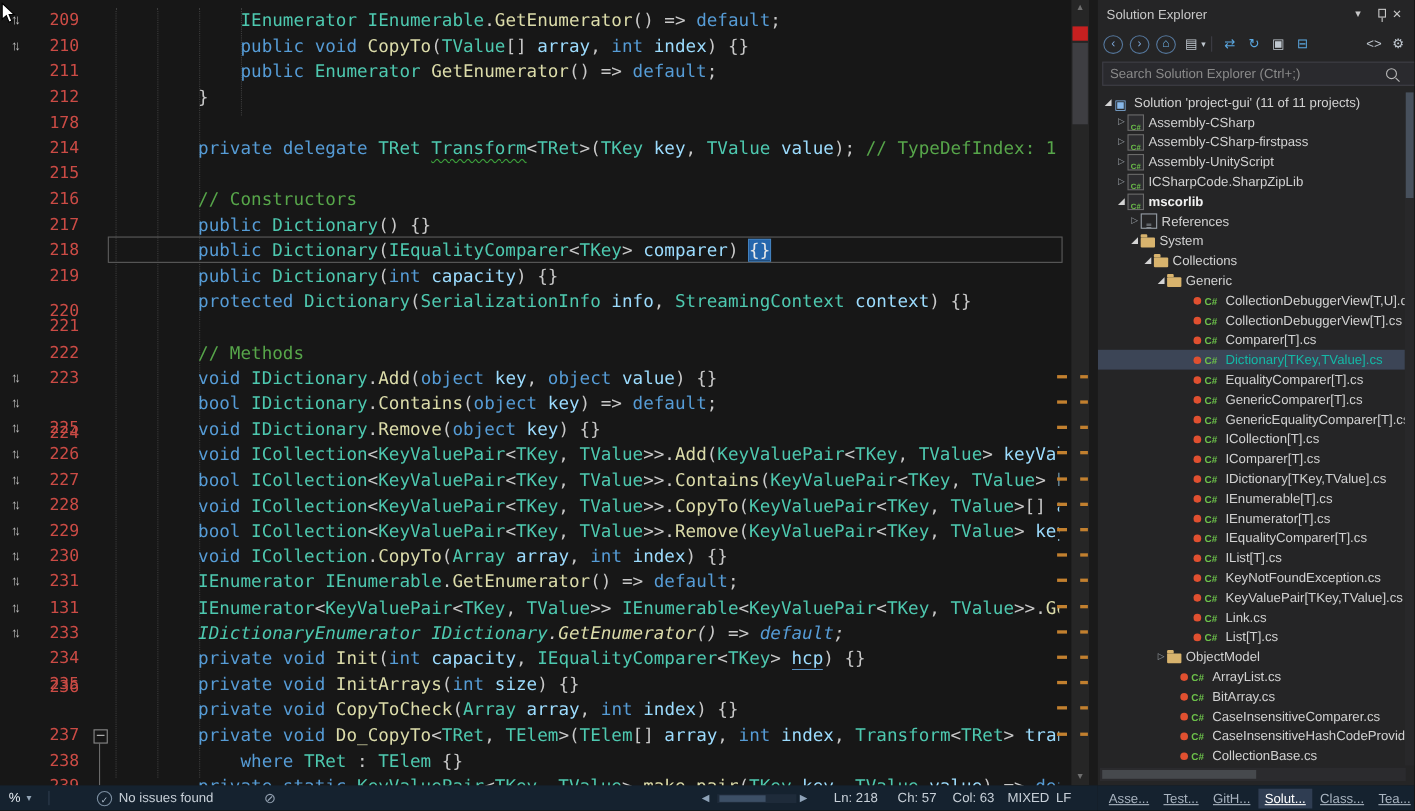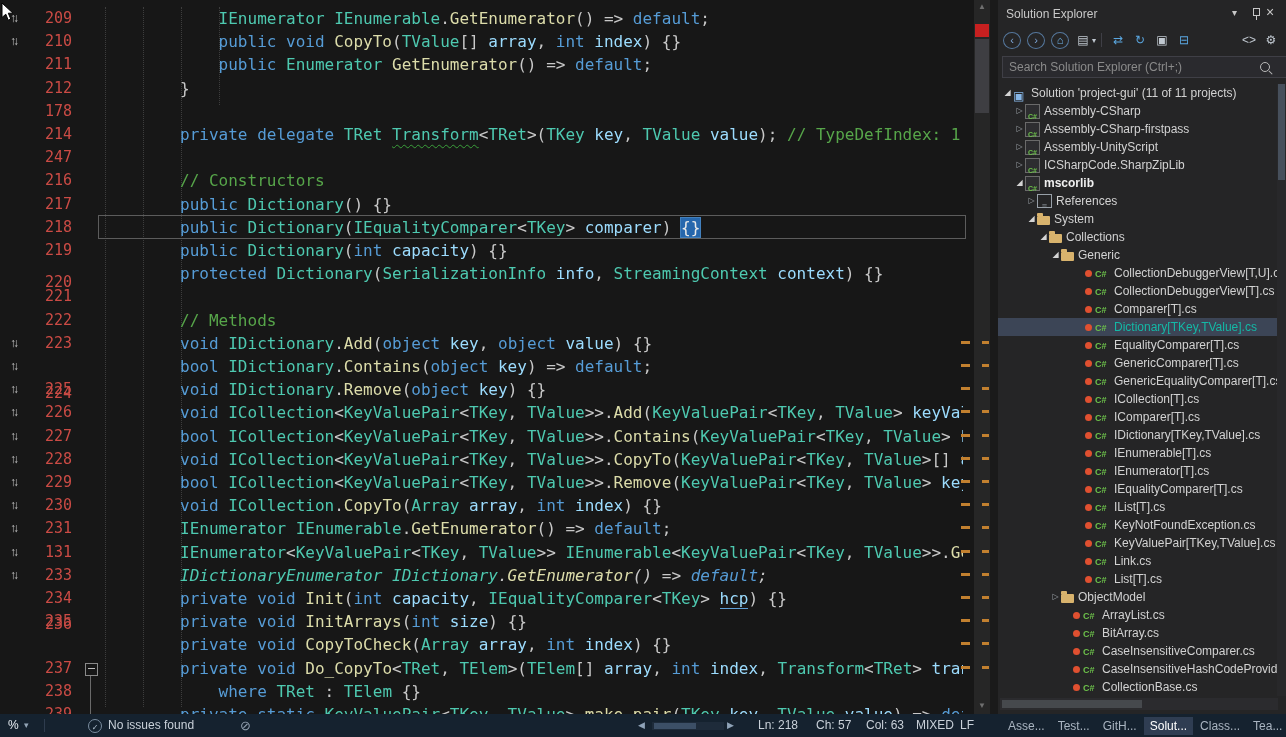--- a/index.html
+++ b/index.html
@@ -116,21 +116,21 @@
   .navl{left:638px;color:#8fa3b8;font-size:9px;}
   .navl::before{content:"◀";}
   .navr{left:727px;color:#8fa3b8;font-size:9px;}
   .navr::before{content:"▶";}
   .navtrack{left:652px;top:8px;width:72px;height:8px;background:#1e2b3a;}
   .navthumb{position:absolute;left:2px;top:1px;width:42px;height:6px;background:#3c4f66;}
   .pos-ln{left:758px}.pos-ch{left:816px}.pos-col{left:866px}.pos-enc{left:916px}.pos-eol{left:960px}
 
   .tabs{position:absolute;left:998px;top:714px;width:288px;height:23px;background:#15222f;
         display:flex;align-items:center;padding-left:4px;box-sizing:border-box;}
-  .ptab{font-size:12px;color:#a9b4c0;padding:2px 6px;margin-right:1px;white-space:nowrap;}
+  .ptab{font-size:12px;color:#a9b4c0;padding:2px 6px;margin-right:1px;white-space:nowrap;text-decoration:underline;}
   .ptab.active{background:#2f3d52;color:#ffffff;}
 </style>
 </head>
 <body>
 
 <div class="app">
 
   <div class="editor">
     <div class="iguide" style="left:105px"></div>
     <div class="iguide" style="left:143px"></div>
@@ -154,21 +154,21 @@
         <div class="gl" style="top: 540.6px;"><span>↑</span><span class="gd">↓</span></div>
         <div class="gl" style="top: 563.8px;"><span>↑</span><span class="gd">↓</span></div>
       </div>
     <div class="gutter">
         <div class="ln" style="top: 7px;">209</div>
         <div class="ln" style="top: 30.2px;">210</div>
         <div class="ln" style="top: 53.4px;">211</div>
         <div class="ln" style="top: 76.6px;">212</div>
         <div class="ln" style="top: 99.8px;">178</div>
         <div class="ln" style="top: 123px;">214</div>
-        <div class="ln" style="top: 146.2px;">247</div>
+        <div class="ln" style="top: 146.2px;">215</div>
         <div class="ln" style="top: 169.4px;">216</div>
         <div class="ln" style="top: 192.6px;">217</div>
         <div class="ln" style="top: 215.8px;">218</div>
         <div class="ln" style="top: 239px;">219</div>
         <div class="ln" style="top: 271px;">220</div>
         <div class="ln" style="top: 285.4px;">221</div>
         <div class="ln" style="top: 308.6px;">222</div>
         <div class="ln" style="top: 331.8px;">223</div>
         <div class="ln" style="top: 355px; margin-top: 27px;">224</div>
         <div class="ln" style="top: 378.2px;">225</div>

